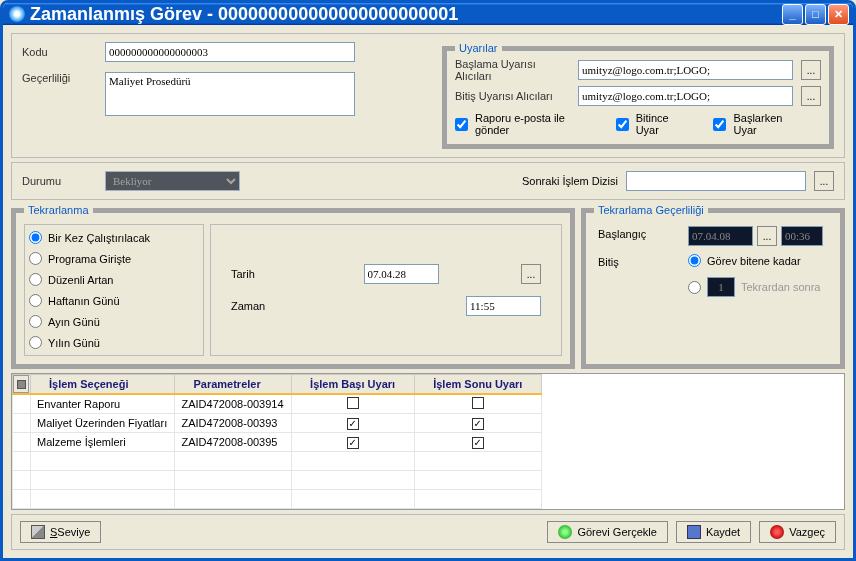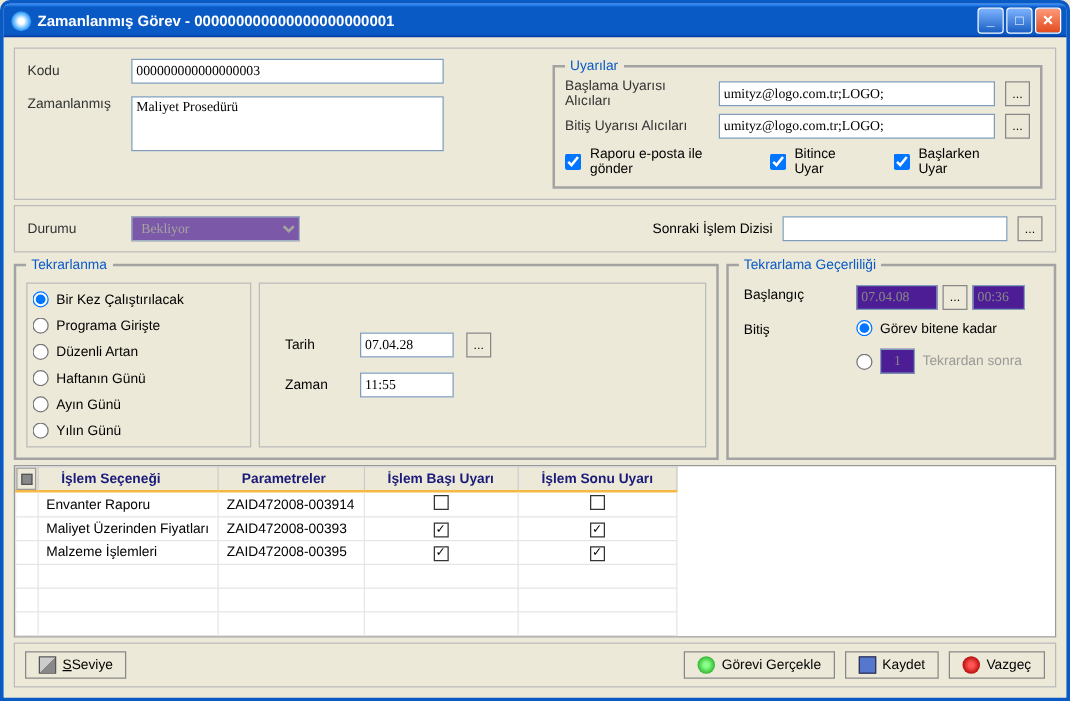--- a/index.html
+++ b/index.html
@@ -1,47 +1,47 @@
 <!DOCTYPE html>
 <html><head>
 <meta charset="utf-8">
 <style>
 * { box-sizing: border-box; margin: 0; padding: 0; }
 body { font-family: Tahoma, Arial, sans-serif; font-size: 11px; background: #ece9d8; width: 856px; height: 561px; overflow: hidden; }
 .window { width: 856px; height: 561px; border: 3px solid #0a5ac6; border-radius: 8px 8px 0 0; display: flex; flex-direction: column; }
 .titlebar { background: linear-gradient(to bottom, #3d95ff 0%, #0a5ac6 10%, #0a5ac6 90%, #003399 100%); color: white; height: 28px; display: flex; align-items: center; padding: 0 4px 0 6px; border-radius: 5px 5px 0 0; }
 .titlebar-icon { width: 16px; height: 16px; background: radial-gradient(circle, #fff 20%, #4af 60%, #028 100%); border-radius: 50%; margin-right: 5px; flex-shrink: 0; }
-.titlebar-text { font-weight: bold; font-size: 12px; flex: 1; }
+.titlebar-text { font-weight: bold; font-size: 18px; flex: 1; }
 .win-btns { display: flex; gap: 2px; }
 .win-btn { width: 21px; height: 21px; border: 1px solid #fff; border-radius: 3px; display: flex; align-items: center; justify-content: center; font-weight: bold; color: white; font-size: 11px; cursor: pointer; }
 .win-btn.min, .win-btn.max { background: linear-gradient(to bottom, #7eb3ff, #1a5fc4); }
 .win-btn.close { background: linear-gradient(to bottom, #ff9a7a, #e24b1f); }
 .content { flex: 1; background: #ece9d8; padding: 8px; display: flex; flex-direction: column; gap: 4px; }
 .panel { border: 1px solid #bbb; background: #ece9d8; padding: 8px 10px; }
 .row { display: flex; align-items: flex-start; gap: 8px; }
 .row.top { gap: 20px; }
 .left-half { display: flex; flex-direction: column; gap: 6px; width: 400px; }
 .right-half { flex: 1; }
 .field-row { display: flex; align-items: center; gap: 8px; margin-bottom: 4px; }
 .label { width: 75px; color: #333; }
 .label-w { width: 115px; color: #333; }
 input[type=text], textarea, select { font-family: Tahoma; font-size: 11px; border: 1px solid #7f9db9; background: white; padding: 2px 3px; }
 input[type=text] { height: 20px; }
-input[type=text]:disabled, select:disabled { background: #4c1d95; color: #888; }
+input[type=text]:disabled, select:disabled { background: #0f172a; color: #888; }
 textarea { resize: none; }
-fieldset { border: 2px solid #a3a3a3; padding: 4px 8px 8px 8px; }
+fieldset { border: 5px solid #a3a3a3; padding: 4px 8px 8px 8px; }
 legend { color: #0a5ac6; padding: 0 4px; }
 .dotbtn { width: 20px; height: 20px; border: 1px solid #888; background: #ece9d8; font-size: 10px; cursor: pointer; display: inline-flex; align-items: center; justify-content: center; user-select: none; }
 .chk-row { display: flex; align-items: center; gap: 5px; margin-top: 6px; }
 .chk-row input { margin-right: 2px; }
 .chk-row label { margin-right: 18px; cursor: pointer; }
 .radio-col { display: flex; flex-direction: column; gap: 8px; padding: 6px 4px; width: 180px; }
 .radio-row { display: flex; align-items: center; gap: 6px; cursor: pointer; }
 .date-panel { flex: 1; display: flex; flex-direction: column; justify-content: center; padding: 0 20px; gap: 12px; }
-.date-row { display: flex; align-items: center; gap: 10px; }
+.date-row { display: flex; align-items: center; gap: 10px; justify-content: space-between; }
 .date-row .dlabel { width: 50px; }
 .validity-body { padding: 6px 4px; display: flex; flex-direction: column; gap: 8px; }
 .vrow { display: flex; align-items: flex-start; gap: 30px; }
 .vlabel { width: 60px; margin-top: 2px; }
 .vopts { display: flex; flex-direction: column; gap: 10px; }
 .table-wrap { flex: 1; border: 1px solid #999; background: white; overflow: hidden; }
 table { border-collapse: collapse; width: 530px; font-size: 11px; }
 th { background: #ece9d8; border: 1px solid #ccc; border-bottom: 2px solid #f5b840; padding: 3px 18px; font-weight: bold; color: #1a1a7a; text-align: left; }
 td { border: 1px solid #e5e5e5; padding: 2px 6px; height: 19px; }
 th.center, td.center { text-align: center; }
@@ -74,21 +74,21 @@
 
   <div class="content">
 
     <div class="panel row top">
       <div class="left-half">
         <div class="field-row">
           <span class="label">Kodu</span>
           <input type="text" style="width: 250px;" value="000000000000000003">
         </div>
         <div class="field-row" style="align-items:flex-start">
-          <span class="label">Zamanlanmış</span>
+          <span class="label">Geçerliliği</span>
           <textarea style="width: 250px; height: 44px;">Maliyet Prosedürü</textarea>
         </div>
       </div>
       <div class="right-half">
         <fieldset>
           <legend>Uyarılar</legend>
           <div class="field-row">
             <span class="label-w">Başlama Uyarısı Alıcıları</span>
             <input type="text" style="flex: 1 1 0%;" value="umityz@logo.com.tr;LOGO;">
             <span class="dotbtn">...</span>

